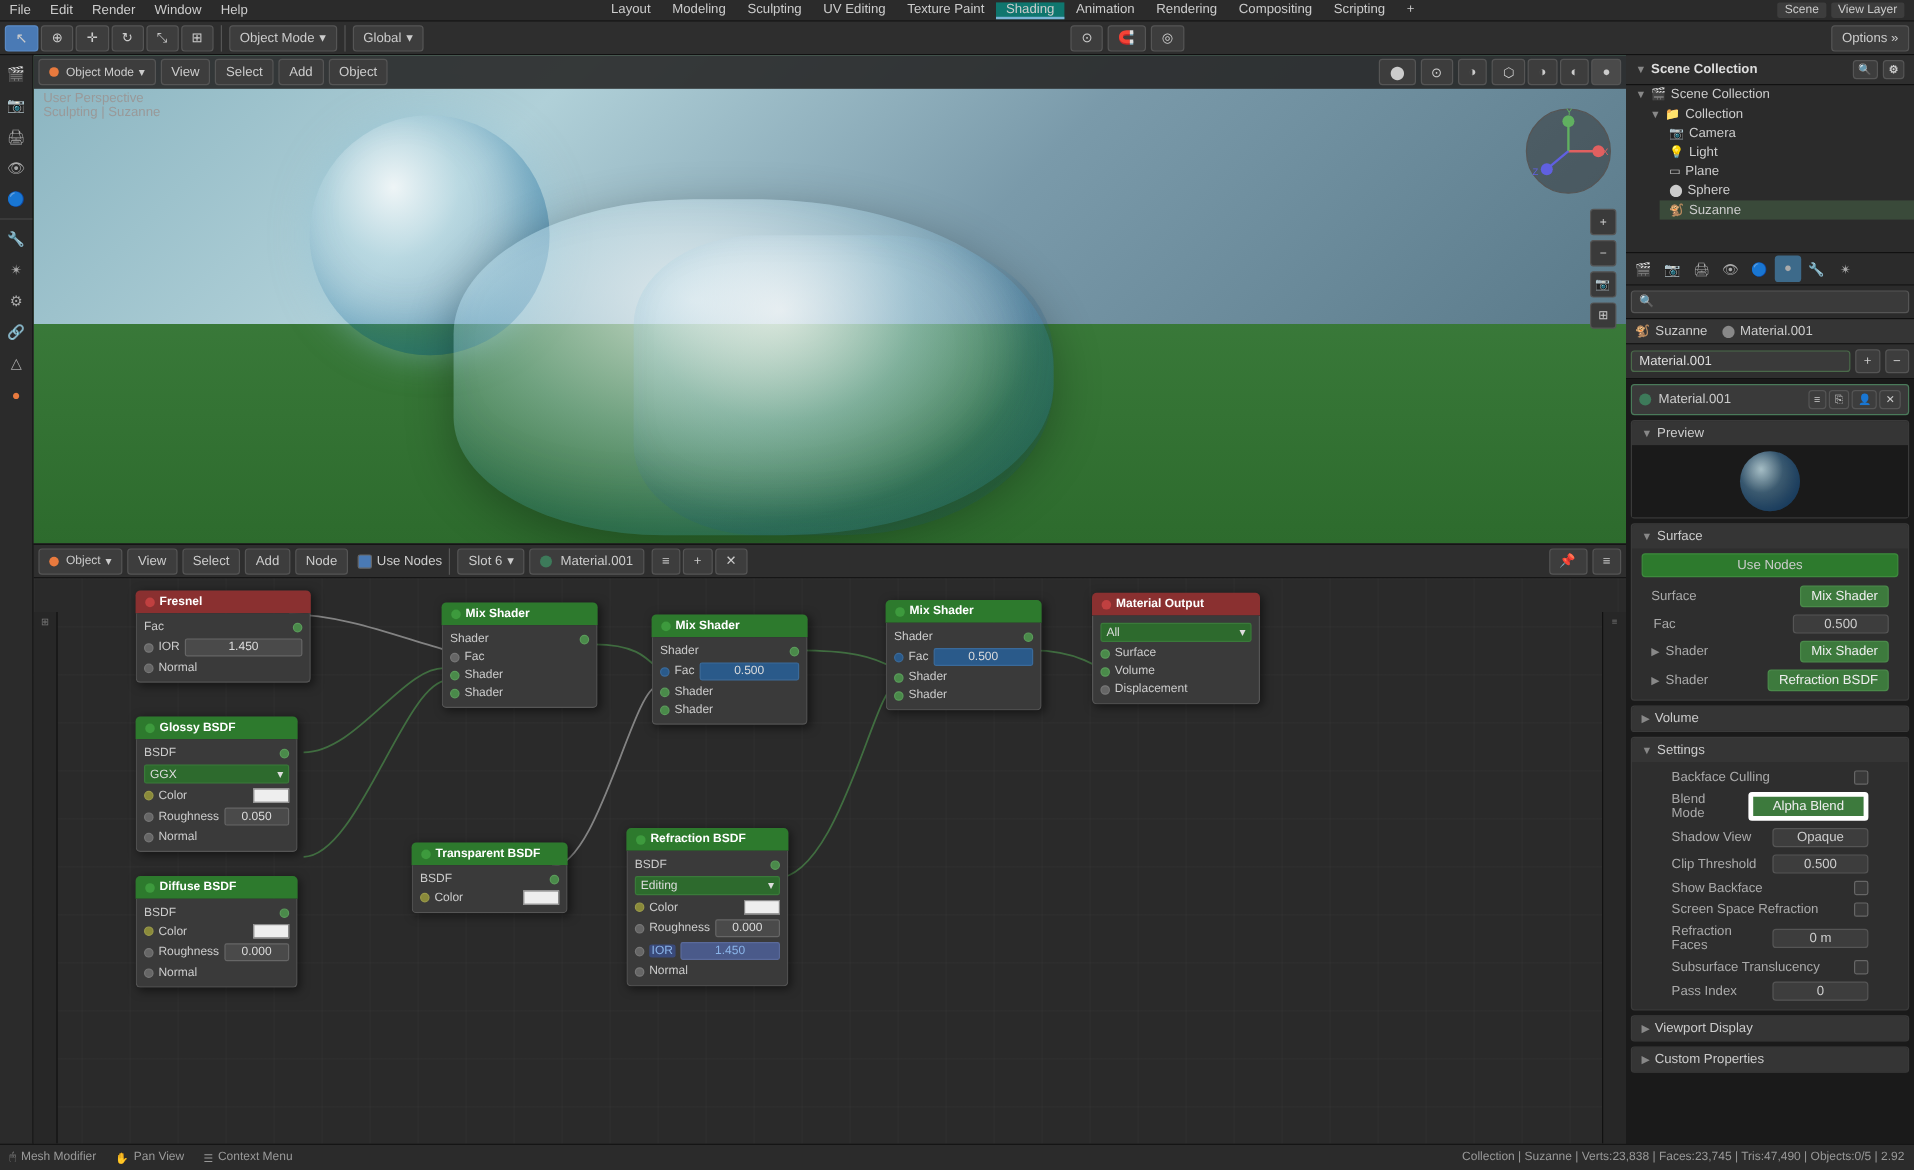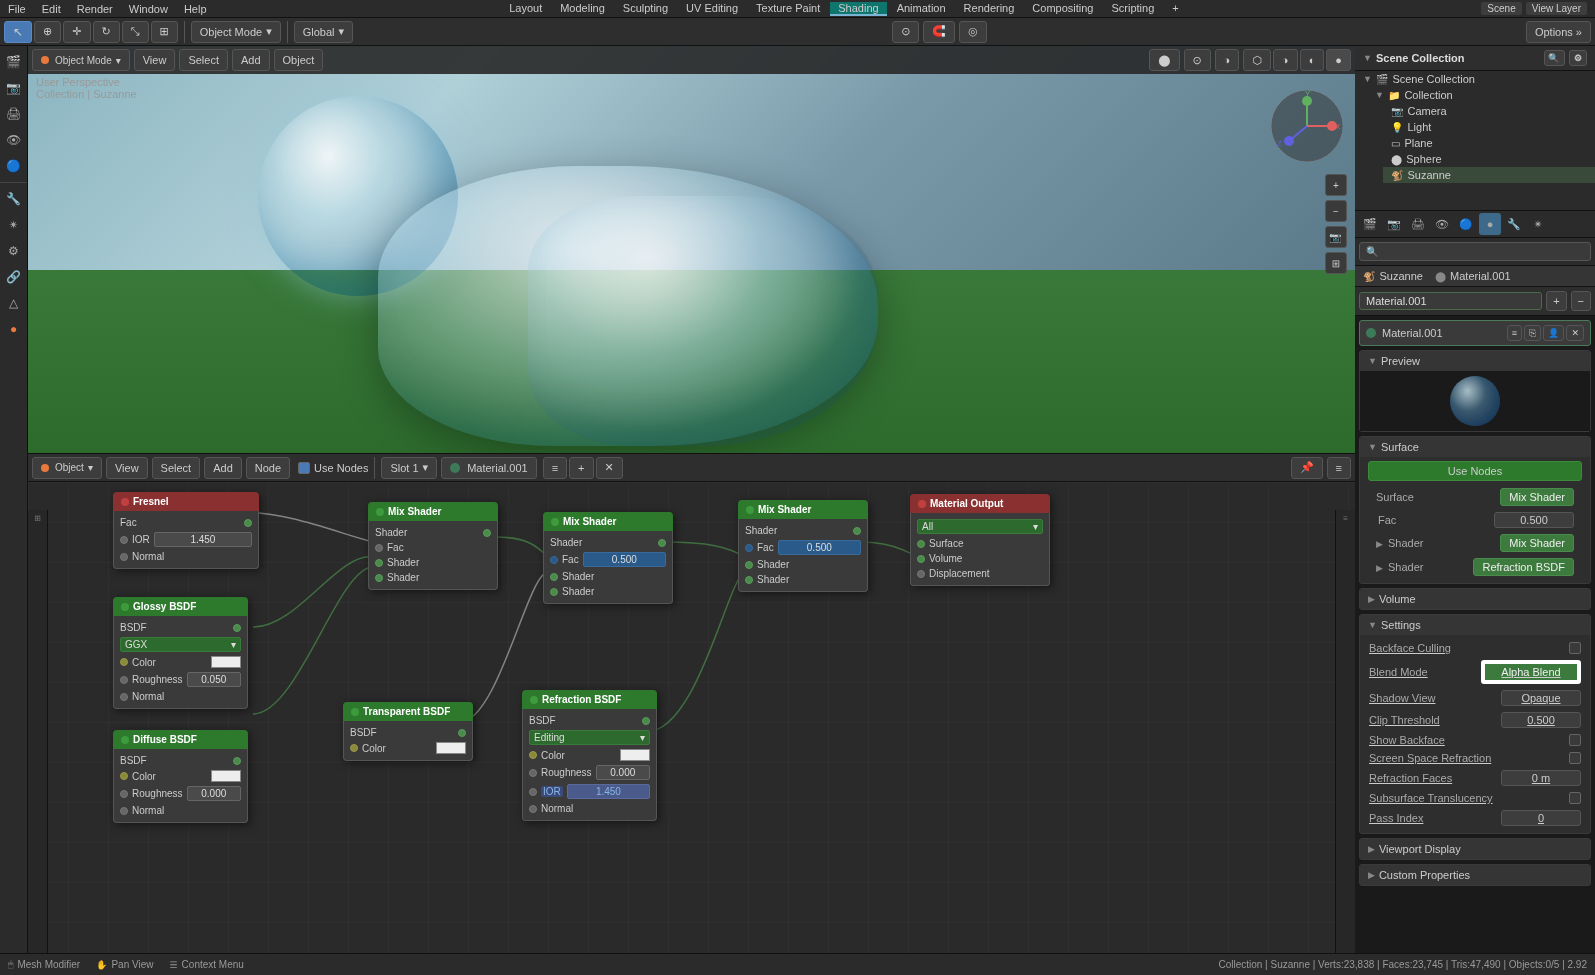--- a/index.html
+++ b/index.html
@@ -371,21 +371,21 @@
         <div style="display:flex; gap:2px;">
           <div class="toolbar-btn">⬡</div>
           <div class="toolbar-btn">◑</div>
           <div class="toolbar-btn">◐</div>
           <div class="toolbar-btn" style="background:#4a4a4a;">●</div>
         </div>
       </div>
 
       <div class="viewport-header-left">
         <div style="font-size:11px; color:#999;">User Perspective</div>
-        <div style="font-size:11px; color:#999;">Collection | Suzanne</div>
+        <div style="font-size:11px; color:#999;">Sculpting | Suzanne</div>
       </div>
 
       <div class="viewport-bg">
         <div class="scene-bg">
           <div class="scene-sky"></div>
 
           <div class="glass-sphere"></div>
           <div class="glass-skull"></div>
 
           <div style="position:absolute; top:150px; left:500px; width:350px; height:250px;
@@ -433,21 +433,21 @@
         <div class="toolbar-btn">Add</div>
         <div class="toolbar-btn">Node</div>
 
         <div style="display:flex;align-items:center;gap:4px;margin-left:4px;">
           <div class="checkbox checked"></div>
           <span>Use Nodes</span>
         </div>
         <div class="toolbar-sep"></div>
 
         <div class="toolbar-btn">
-          <span>Slot 1</span>
+          <span>Slot 6</span>
           <span>▾</span>
         </div>
 
         <div class="toolbar-btn" style="background:#3d3d3d;">
           <span style="width:10px;height:10px;background:#3d7a5a;border-radius:50%;margin-right:3px;display:inline-block;"></span>
           <span>Material.001</span>
         </div>
         <div style="display:flex;gap:2px;margin-left:2px;">
           <div class="toolbar-btn">≡</div>
           <div class="toolbar-btn">+</div>
@@ -874,21 +874,21 @@
           <span class="prop-header-triangle">▶</span>
           <span>Volume</span>
         </div>
       </div>
 
       <div class="prop-section">
         <div class="prop-section-header">
           <span class="prop-header-triangle">▼</span>
           <span>Settings</span>
         </div>
-        <div style="padding:4px 1px;text-decoration:underline;">
+        <div style="padding:4px 25px;">
           <div class="prop-row">
             <span class="prop-label">Backface Culling</span>
             <div class="checkbox"></div>
           </div>
           <div class="prop-row">
             <span class="prop-label">Blend Mode</span>
             <div class="prop-dropdown">Alpha Blend</div>
           </div>
           <div class="prop-row">
             <span class="prop-label">Shadow View</span>

